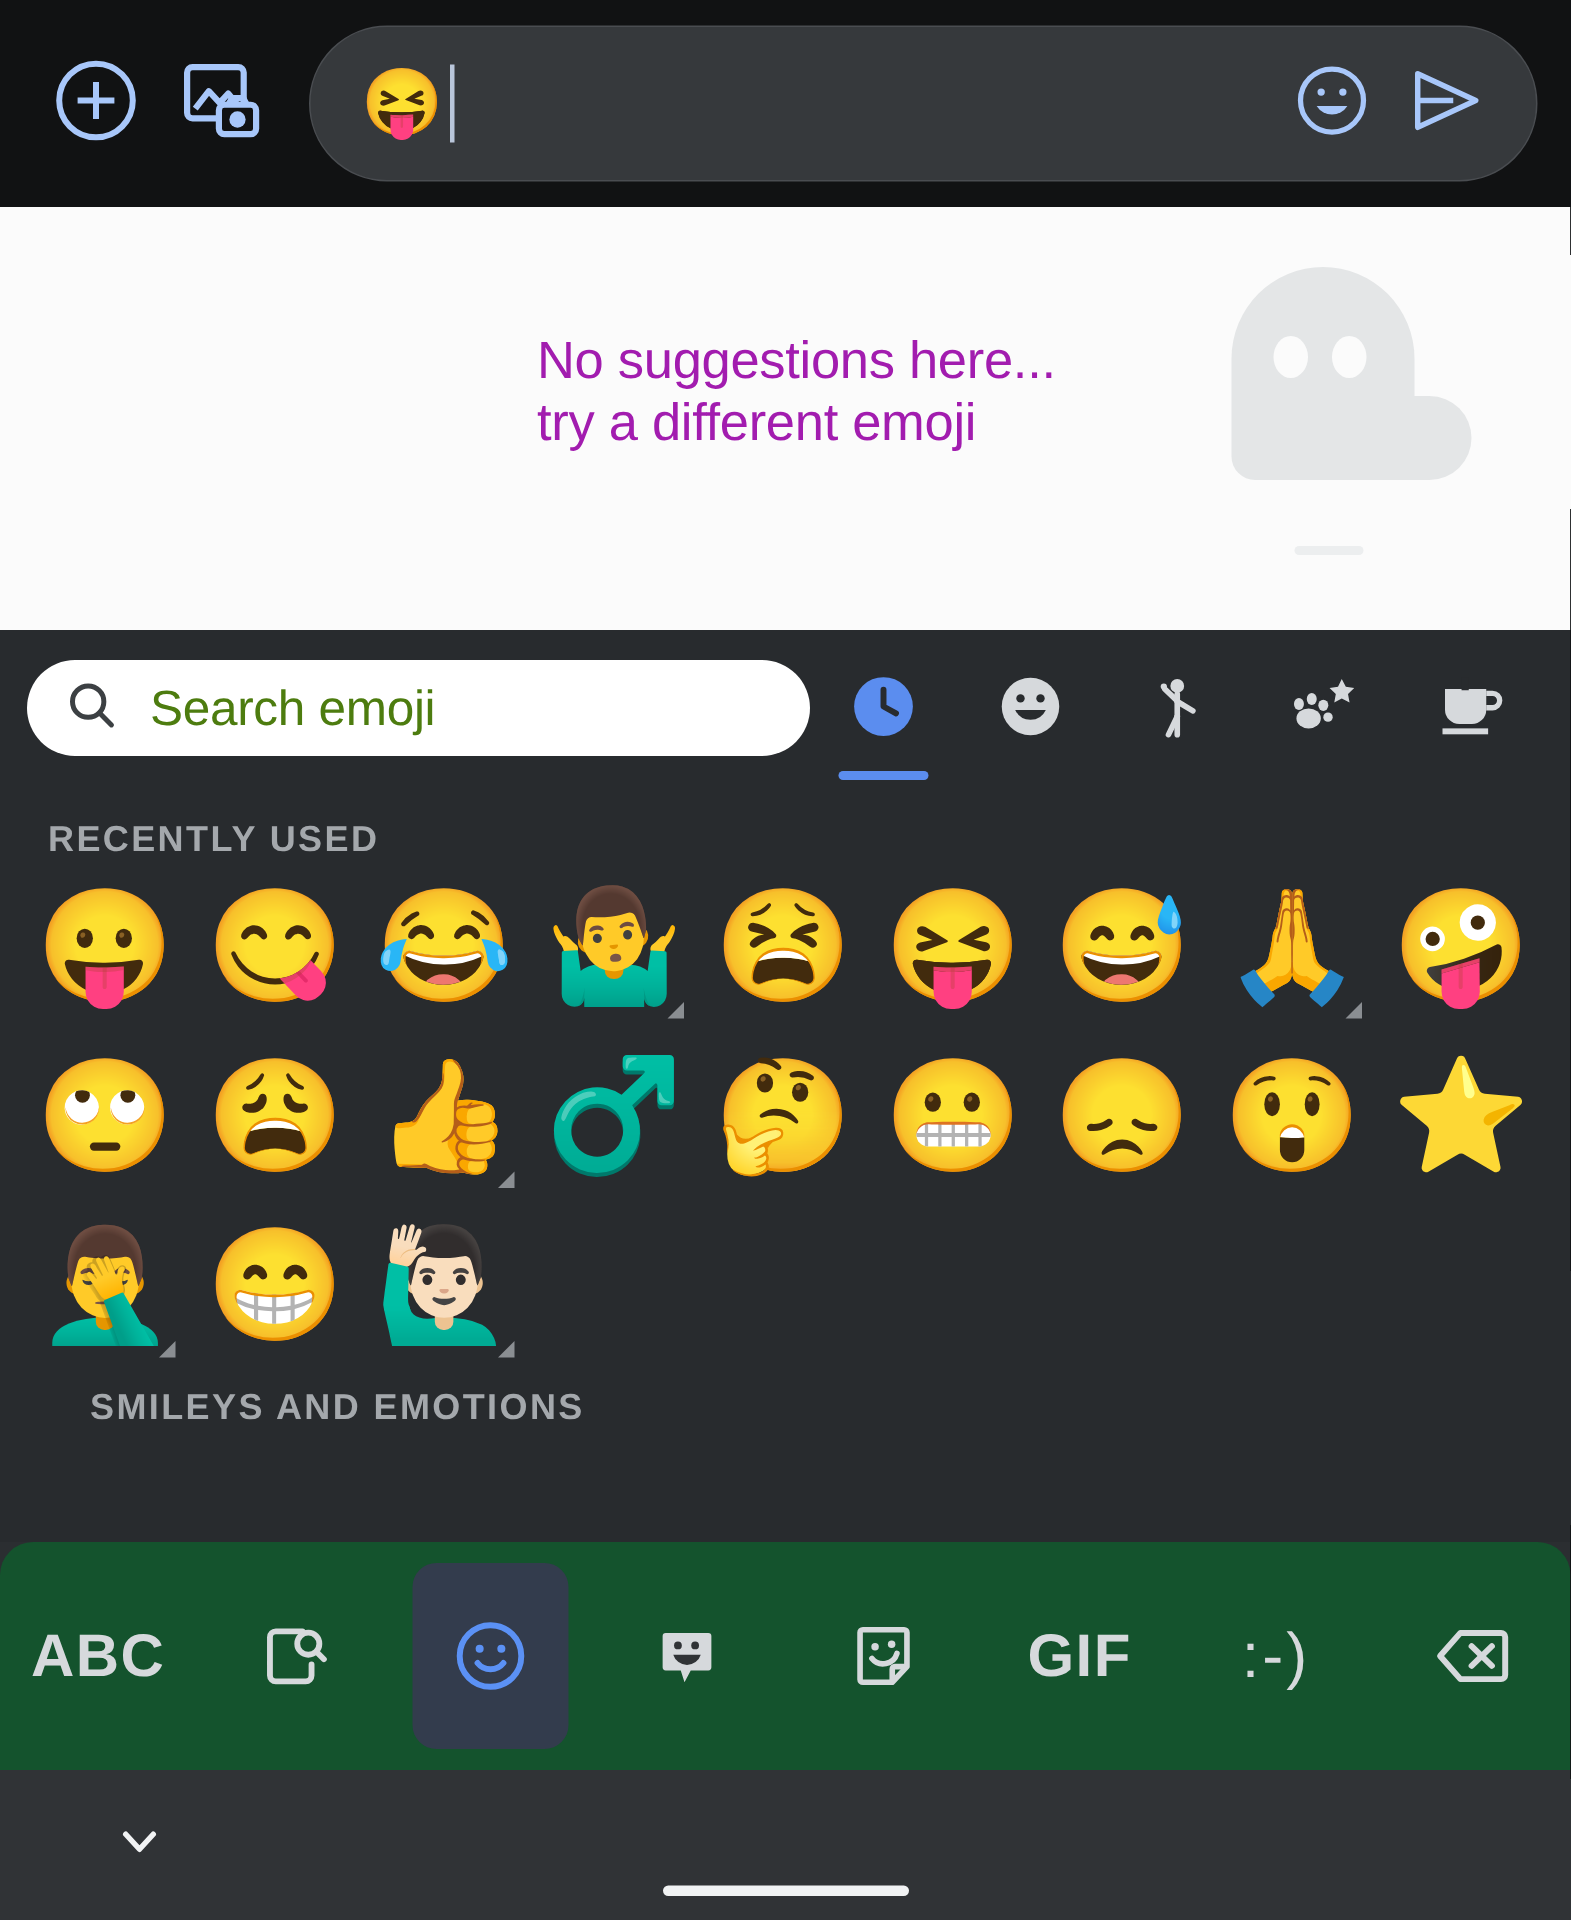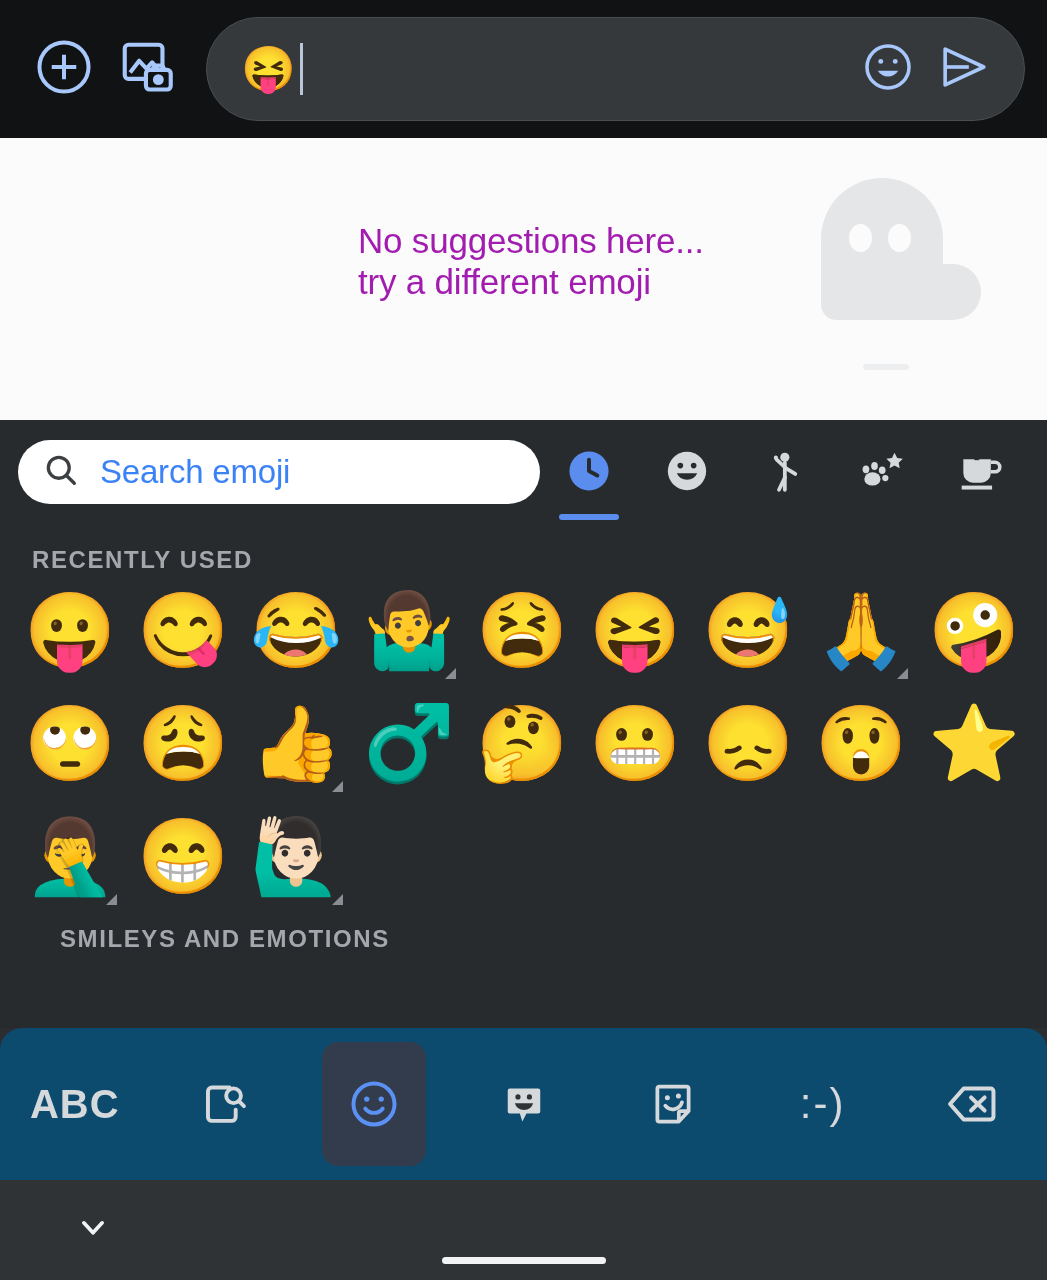--- a/index.html
+++ b/index.html
@@ -158,21 +158,21 @@
     background: #ffffff;
     border-radius: 34px;
     display: flex;
     align-items: center;
     padding: 0 24px;
     box-sizing: border-box;
     flex: 0 0 auto;
   }
   .search-placeholder {
     font-size: 33px;
-    color: #3b82f6;
+    color: #4d7c0f;
     margin-left: 20px;
     letter-spacing: -0.2px;
   }
   .cat-tabs {
     flex: 1 1 auto;
     display: flex;
     align-items: flex-start;
     justify-content: space-around;
     padding-top: 4px;
   }
@@ -235,21 +235,21 @@
     padding-top: 12px;
     margin-left: 28px;
   }
 
   
   .kb-toolbar {
     position: absolute;
     top: 1028px; left: 0;
     width: 1047px;
     height: 152px;
-    background: #0c4a6e;
+    background: #14532d;
     border-radius: 22px 22px 0 0;
     display: flex;
     align-items: center;
   }
   .kb-key {
     flex: 1 1 0;
     height: 152px;
     display: flex;
     align-items: center;
     justify-content: center;
@@ -591,20 +591,23 @@
         <svg width="50" height="50" viewBox="0 0 24 24" fill="none" stroke="#d6d9dc" stroke-width="1.8" stroke-linejoin="round">
           <path d="M5.4 3.6 H18.6 A0.9 0.9 0 0 1 19.5 4.5 V15.4 L14.8 20.4 H5.4 A0.9 0.9 0 0 1 4.5 19.5 V4.5 A0.9 0.9 0 0 1 5.4 3.6 Z"></path>
           <path d="M19.5 15.4 H15.6 A0.8 0.8 0 0 0 14.8 16.2 V20.4"></path>
           <circle cx="9.3" cy="9" r="1.2" fill="#d6d9dc" stroke="none"></circle>
           <circle cx="14.6" cy="8.2" r="1.2" fill="#d6d9dc" stroke="none"></circle>
           <path d="M8.3 12.8 A4.6 4.6 0 0 0 16.3 11.2" stroke-linecap="round"></path>
         </svg>
       </span>
     </div>
 
+    <div class="kb-key">
+      <span class="kb-text">GIF</span>
+    </div>
 
     <div class="kb-key">
       <span class="kb-text emoticon">:-)</span>
     </div>
 
     <div class="kb-key">
       <span class="kb-glyph">
         <svg width="56" height="56" viewBox="0 0 24 24" fill="none" stroke="#d6d9dc" stroke-width="1.7" stroke-linecap="round" stroke-linejoin="round">
           <path d="M8.4 5.4 H20 A1.2 1.2 0 0 1 21.2 6.6 V17.4 A1.2 1.2 0 0 1 20 18.6 H8.4 L2.6 12 Z"></path>
           <line x1="11.6" y1="9.2" x2="17.4" y2="14.8"></line>

